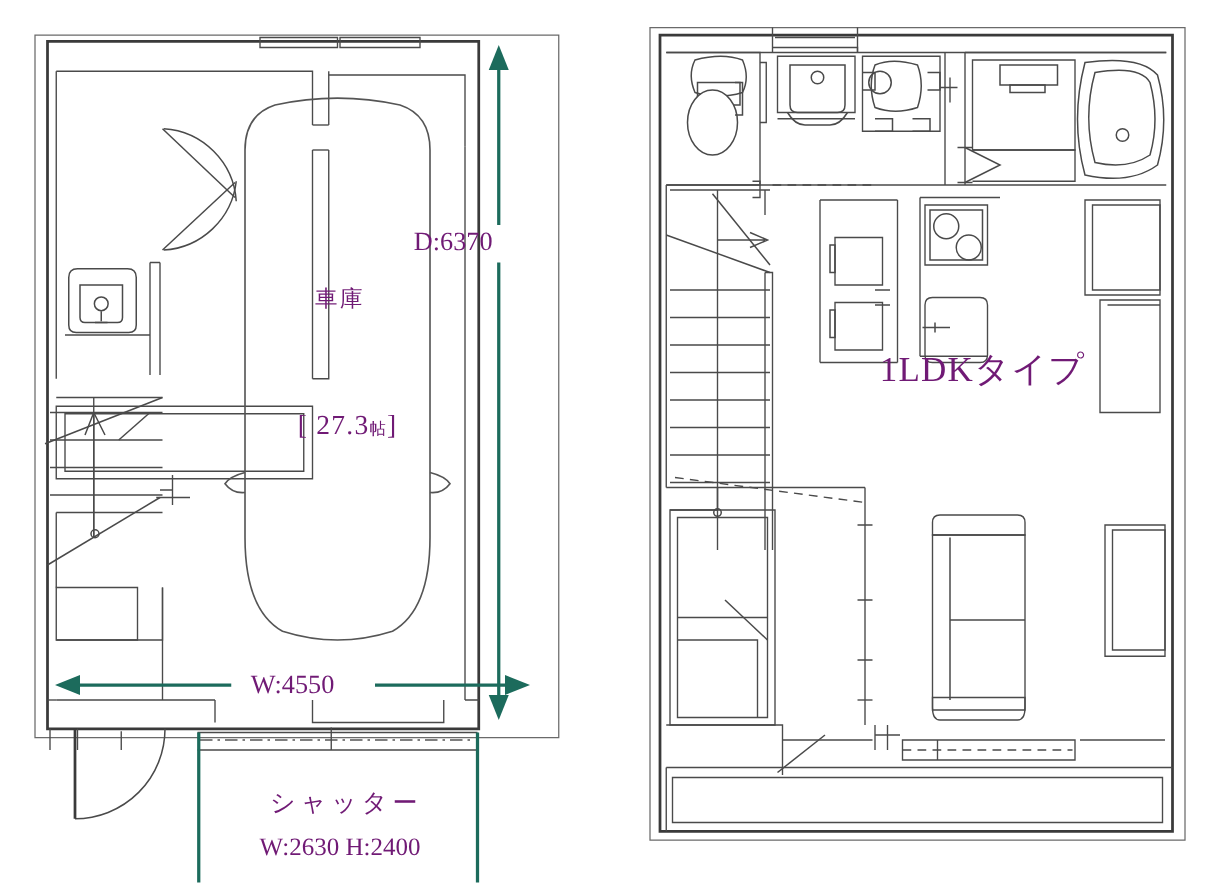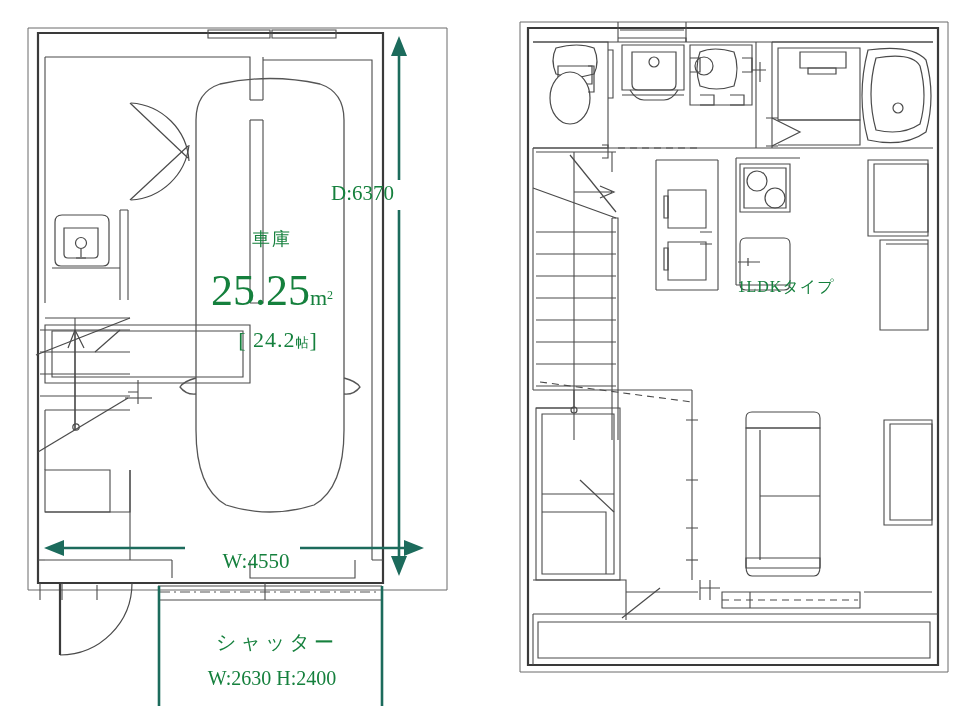--- a/index.html
+++ b/index.html
@@ -1,29 +1,29 @@
 <!DOCTYPE html>
 <html><head>
 <meta charset="utf-8">
 <style>
   html,body{margin:0;padding:0;background:#ffffff;}
   body{width:969px;height:712px;overflow:hidden;
        font-family:"Liberation Serif","DejaVu Serif",serif;}
   #stage{position:relative;width:969px;height:712px;background:#fff;}
   svg.plan{position:absolute;top:0;left:0;width:969px;height:712px;}
-  .lbl{position:absolute;white-space:nowrap;color:#15803d;
+  .lbl{position:absolute;white-space:nowrap;color:#701a75;
        font-family:"Liberation Serif","DejaVu Serif",serif;}
   .room-name{font-size:18px;letter-spacing:2px;}
   .area-big{font-size:44px;letter-spacing:0px;}
   .area-unit{font-size:22px;}
   .sup{font-size:12px;vertical-align:super;}
   .tatami{font-size:22px;letter-spacing:1px;}
   .tatami .jo{font-size:13px;}
   .dim{font-size:21px;letter-spacing:0px;}
-  .type-name{font-size:16px;letter-spacing:1px;}
+  .type-name{font-size:28px;letter-spacing:1px;}
   .shutter-name{font-size:20px;letter-spacing:4px;}
   .shutter-dim{font-size:20px;}
   .ctr{transform:translateX(-50%);}
 </style>
 </head>
 <body>
 
 <div id="stage">
 
   <svg class="plan" viewBox="0 0 969 712">
@@ -271,32 +271,29 @@
       <path class="wt" d="M538,622 L930,622 L930,658 L538,658 Z"></path>
       <path class="wt" d="M533,614 L533,665"></path>
 
       <path class="wt" d="M700,232 L712,232 M700,244 L712,244"></path>
       <path class="wt" d="M750,592 L750,608"></path>
     </g>
   </svg>
 
   <div class="lbl room-name ctr" style="left:272px;top:227px;">車庫</div>
 
-  <div class="lbl ctr" style="left:272px;top:265px;">
-    <span class="area-big">25.25</span><span class="area-unit">m</span><span class="sup">2</span>
-  </div>
 
   <div class="lbl tatami ctr" style="left:278px;top:327px;">
     <span>[</span>
-    <span>24.2</span><span class="jo">帖</span><span>]</span>
+    <span>27.3</span><span class="jo">帖</span><span>]</span>
   </div>
 
   <div class="lbl dim" style="left:331px;top:181px;">D:6370</div>
 
-  <div class="lbl dim ctr" style="left:256px;top:535px;margin-top:14px;">W:4550</div>
+  <div class="lbl dim ctr" style="left:234px;top:535px;">W:4550</div>
 
   <div class="lbl shutter-name ctr" style="left:277px;top:629px;">シャッター</div>
   <div class="lbl shutter-dim ctr" style="left:272px;top:667px;">W:2630 H:2400</div>
 
   <div class="lbl type-name ctr" style="left:786px;top:277px;">1LDKタイプ</div>
 
 
 
 
 </div>

